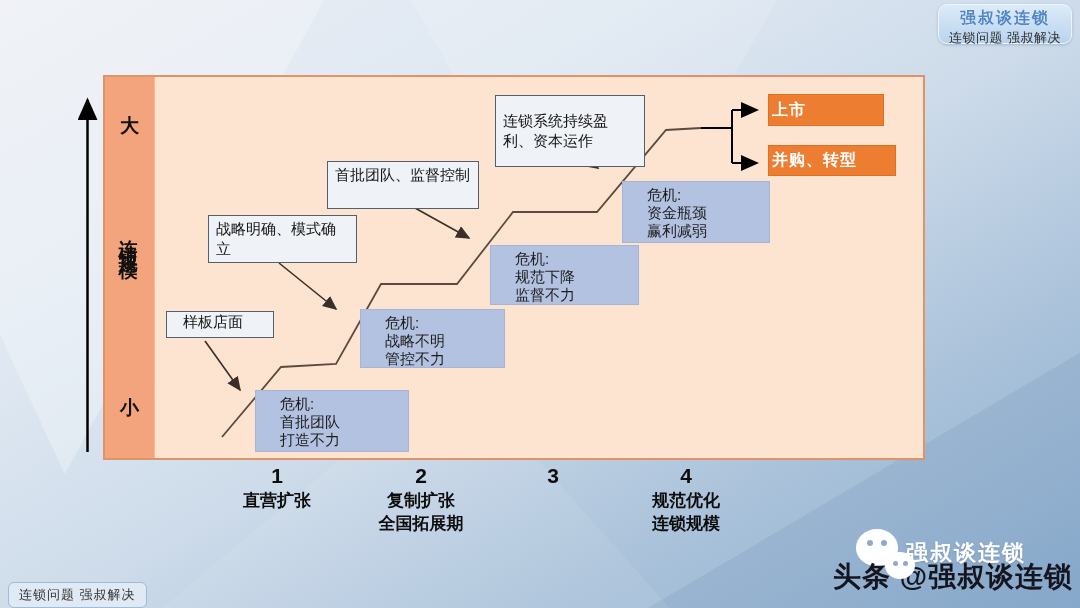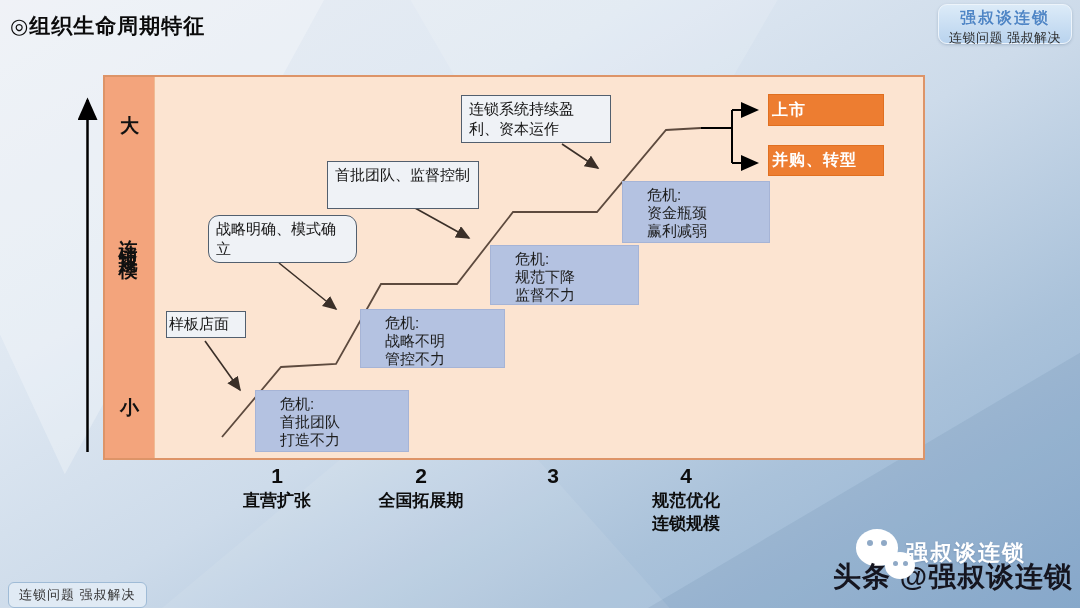--- a/index.html
+++ b/index.html
@@ -59,21 +59,20 @@
 </style>
 </head>
 <body>
 
 <div id="slide">
   <div class="facet f1"></div>
   <div class="facet f2"></div>
   <div class="facet f3"></div>
   <div class="facet f4"></div>
 
-  <div class="page-title">◎组织生命周期特征</div>
 
   <div class="brand-badge">
     <div class="bline1">强叔谈连锁</div>
     <div class="bline2">连锁问题 强叔解决</div>
   </div>
 
   <div class="chart">
     <div class="axis-col"></div>
     <div class="axis-top">大</div>
     <div class="axis-mid">连锁规模</div>
@@ -97,47 +96,48 @@
     <path d="M701,128 H732 M732,110 V163" fill="none" stroke="#000" stroke-width="2"></path>
     <line x1="732" y1="110" x2="757" y2="110" stroke="#000" stroke-width="2" marker-end="url(#mB)"></line>
     <line x1="732" y1="163" x2="757" y2="163" stroke="#000" stroke-width="2" marker-end="url(#mB)"></line>
 
     <line x1="205" y1="341" x2="240" y2="390" stroke="#3a2f28" stroke-width="1.6" marker-end="url(#mD)"></line>
     <line x1="279" y1="263" x2="336" y2="309" stroke="#3a2f28" stroke-width="1.6" marker-end="url(#mD)"></line>
     <line x1="415" y1="208" x2="469" y2="238" stroke="#3a2f28" stroke-width="1.6" marker-end="url(#mD)"></line>
     <line x1="562" y1="144" x2="598" y2="168" stroke="#3a2f28" stroke-width="1.6" marker-end="url(#mD)"></line>
   </svg>
 
-  <div class="m-box" style="left:166px;top:311px;width:74px;height:21px;padding:2px 2px;">样板店面</div>
-  <div class="m-box" style="left:208px;top:215px;width:133px;height:40px;padding:3px 7px;border-radius:11px;">战略明确、模式确立</div>
+  <div class="m-box" style="left:166px;top:311px;width:74px;height:21px;padding:2px 16px;font-family:Liberation Mono, monospace;">样板店面</div>
+  <div class="m-box" style="left:208px;top:215px;width:133px;height:40px;padding:3px 7px;">战略明确、模式确立</div>
   <div class="m-box" style="left:327px;top:161px;width:136px;height:40px;padding:3px 7px;">首批团队、监督控制</div>
-  <div class="m-box" style="left:461px;top:95px;width:134px;height:40px;padding:3px 7px;">连锁系统持续盈利、资本运作</div>
+  <div class="m-box" style="left:495px;top:95px;width:134px;height:40px;padding:15px 7px;">连锁系统持续盈利、资本运作</div>
 
   <div class="c-box" style="left:255px;top:390px;width:104px;height:52px;">危机:
 首批团队
 打造不力</div>
   <div class="c-box" style="left:360px;top:309px;width:95px;height:49px;">危机:
 战略不明
 管控不力</div>
   <div class="c-box" style="left:490px;top:245px;width:99px;height:50px;">危机:
 规范下降
 监督不力</div>
   <div class="c-box" style="left:622px;top:181px;width:98px;height:52px;">危机:
 资金瓶颈
 赢利减弱</div>
 
   <div class="o-box" style="left:768px;top:94px;width:116px;height:32px;">上市</div>
-  <div class="o-box" style="left:768px;top:145px;width:116px;height:31px;">并购、转型</div>
+  <div class="o-box" style="left:768px;top:145px;width:128px;height:31px;">并购、转型</div>
 
   <div class="stage" style="left:207px;top:463px;">
     <div class="num">1</div>
     <div class="l1">直营扩张</div>
   </div>
   <div class="stage" style="left:351px;top:463px;">
     <div class="num">2</div>
+    <div class="l1">复制扩张</div>
     <div class="l2">全国拓展期</div>
   </div>
   <div class="stage" style="left:483px;top:463px;">
     <div class="num">3</div>
   </div>
   <div class="stage" style="left:616px;top:463px;">
     <div class="num">4</div>
     <div class="l1">规范优化</div>
     <div class="l2">连锁规模</div>
   </div>

